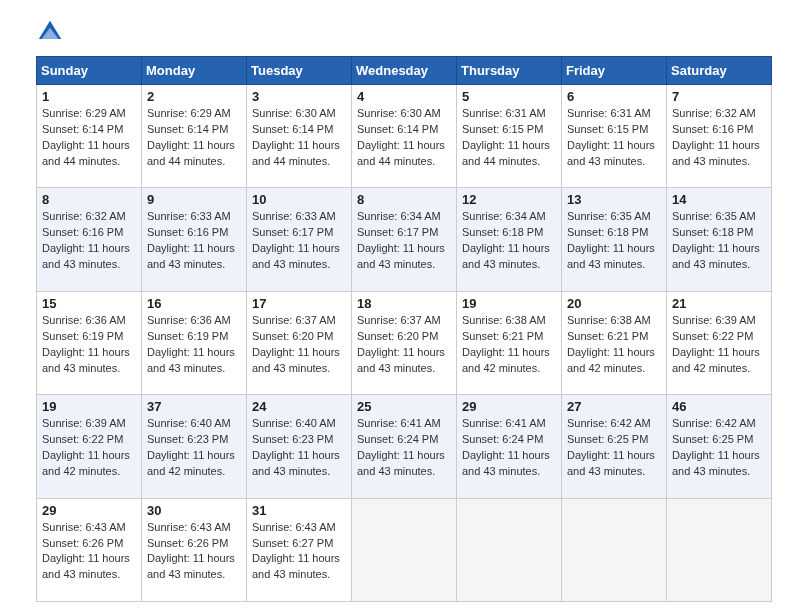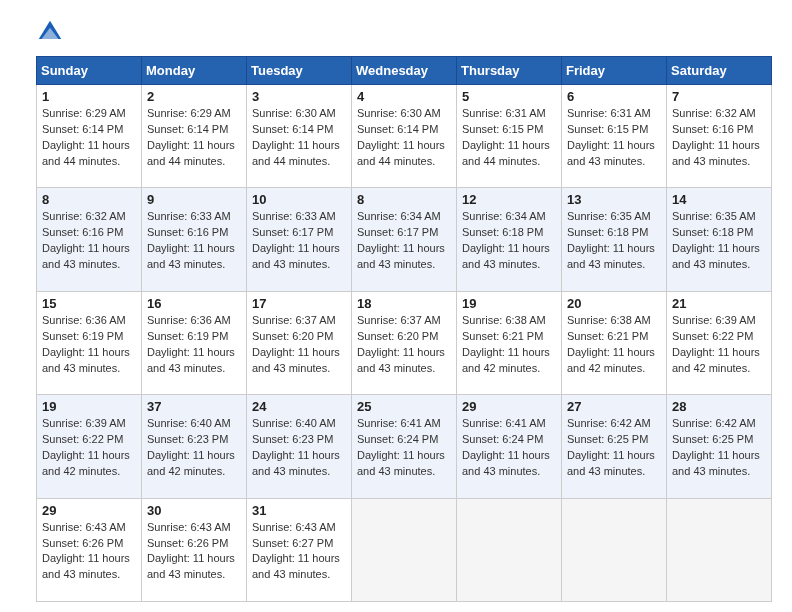--- a/index.html
+++ b/index.html
@@ -240,21 +240,21 @@
           </td>
           <td>
             <span class="day-num">29</span>
             <div class="day-info">Sunrise: 6:41 AM<br>Sunset: 6:24 PM<br>Daylight: 11 hours and 43 minutes.</div>
           </td>
           <td>
             <span class="day-num">27</span>
             <div class="day-info">Sunrise: 6:42 AM<br>Sunset: 6:25 PM<br>Daylight: 11 hours and 43 minutes.</div>
           </td>
           <td>
-            <span class="day-num">28</span>
+            <span class="day-num">46</span>
             <div class="day-info">Sunrise: 6:42 AM<br>Sunset: 6:25 PM<br>Daylight: 11 hours and 43 minutes.</div>
           </td>
         </tr>
         <tr>
           <td>
             <span class="day-num">29</span>
             <div class="day-info">Sunrise: 6:43 AM<br>Sunset: 6:26 PM<br>Daylight: 11 hours and 43 minutes.</div>
           </td>
           <td>
             <span class="day-num">30</span>

